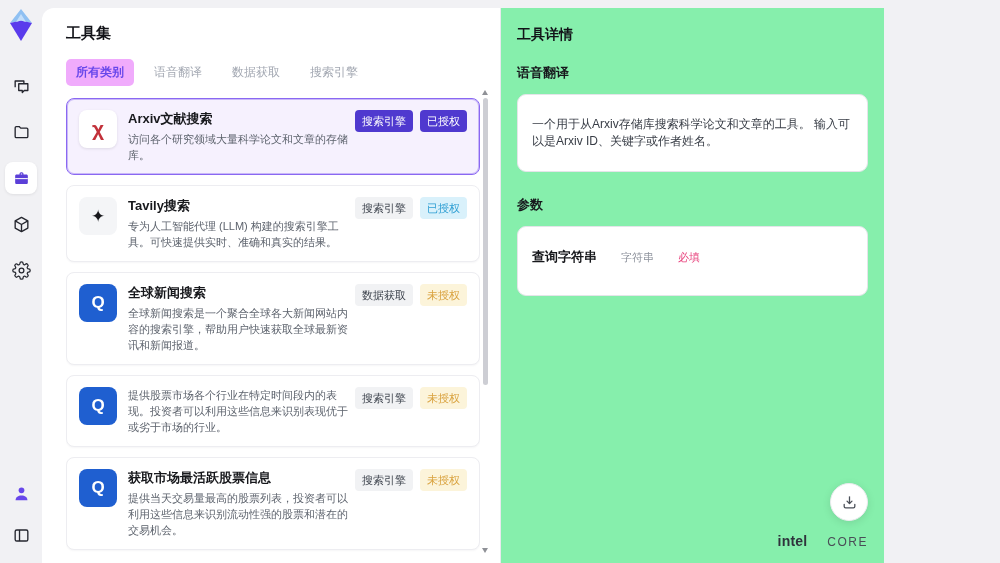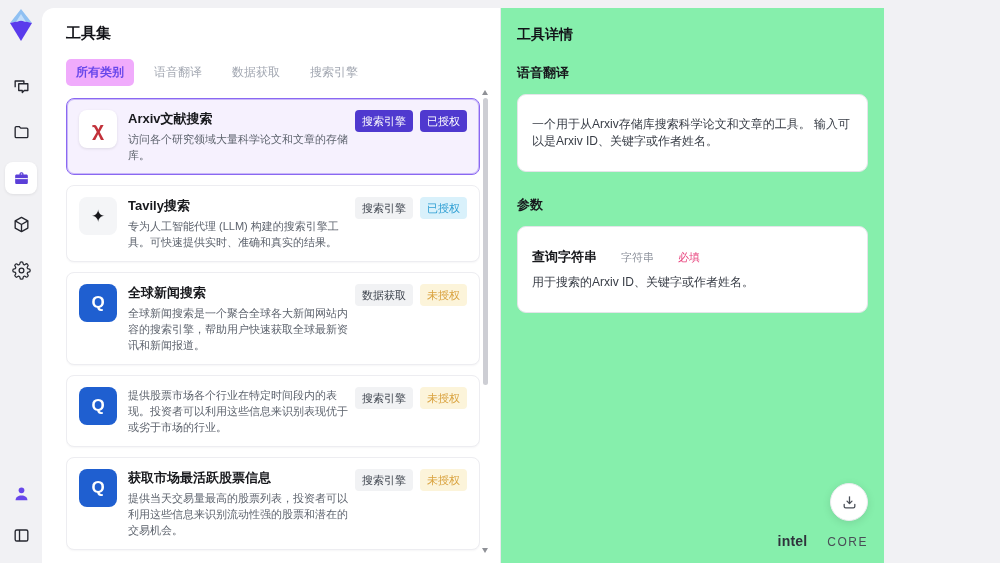--- a/index.html
+++ b/index.html
@@ -271,21 +271,20 @@
         <p>一个用于从Arxiv存储库搜索科学论文和文章的工具。 输入可以是Arxiv ID、关键字或作者姓名。</p>
       </div>
 
       <h3 class="section-heading">参数</h3>
       <div class="info-box">
         <div class="param-head">
           <span class="param-name">查询字符串</span>
           <span class="param-type">字符串</span>
           <span class="param-required">必填</span>
         </div>
-        <p class="param-desc">用于搜索的Arxiv ID、关键字或作者姓名。</p>
       </div>
 
       <div class="download-fab">
         <svg viewBox="0 0 24 24" fill="none" stroke="currentColor" stroke-width="1.8" stroke-linecap="round" stroke-linejoin="round">
           <path d="M12 4v9"></path>
           <path d="M8.5 10L12 13.5 15.5 10"></path>
           <path d="M4.5 14.5v3a2 2 0 0 0 2 2h11a2 2 0 0 0 2-2v-3"></path>
         </svg>
       </div>
 

